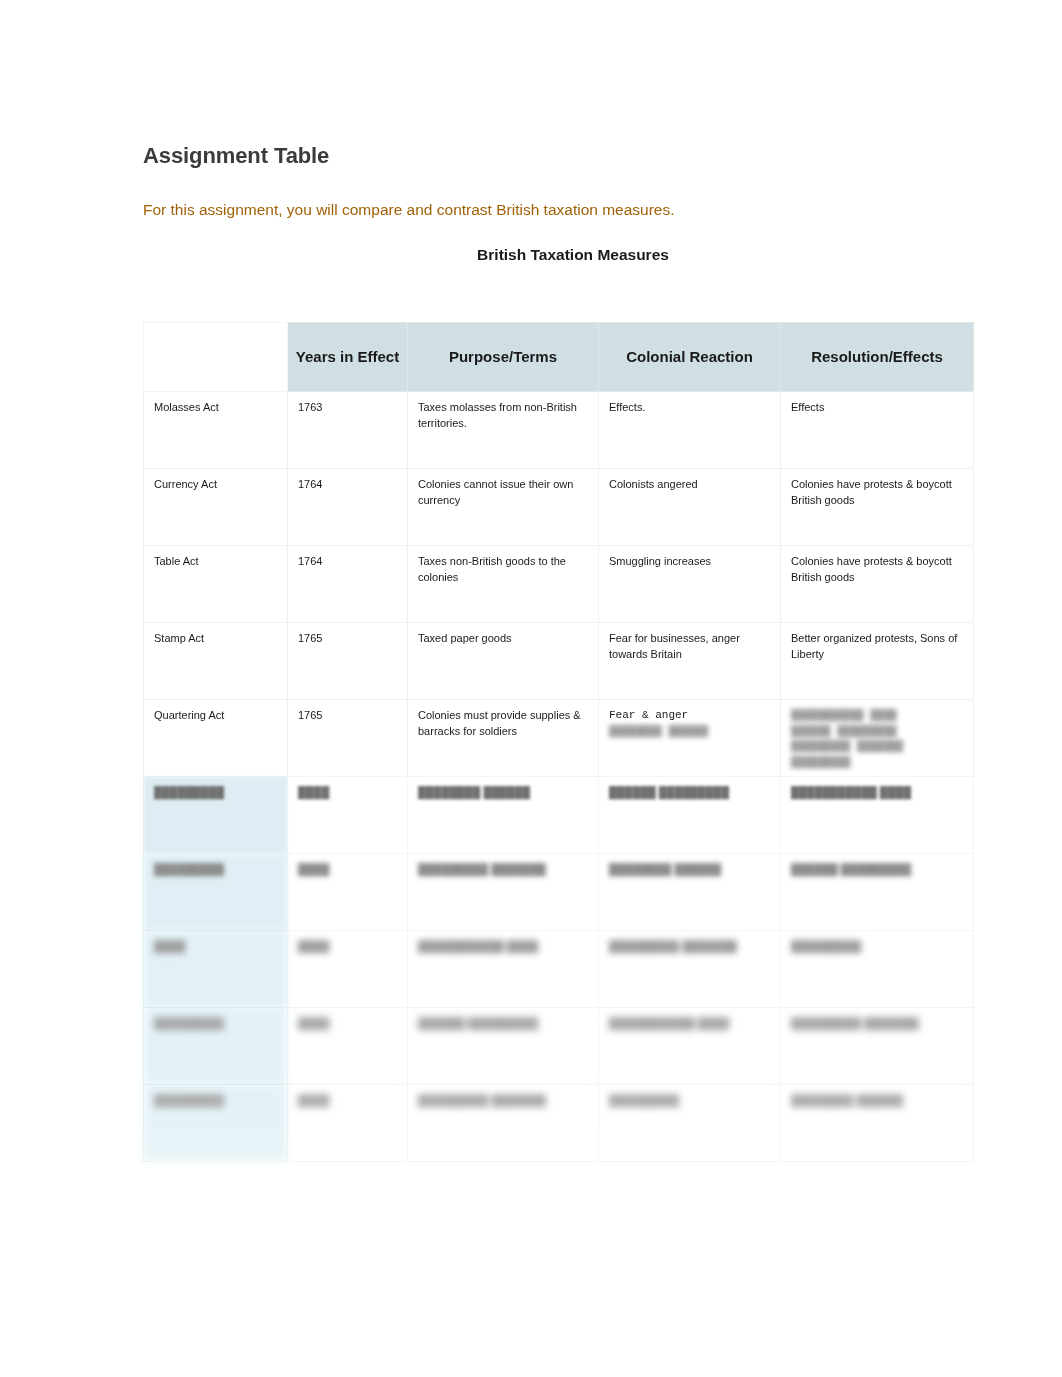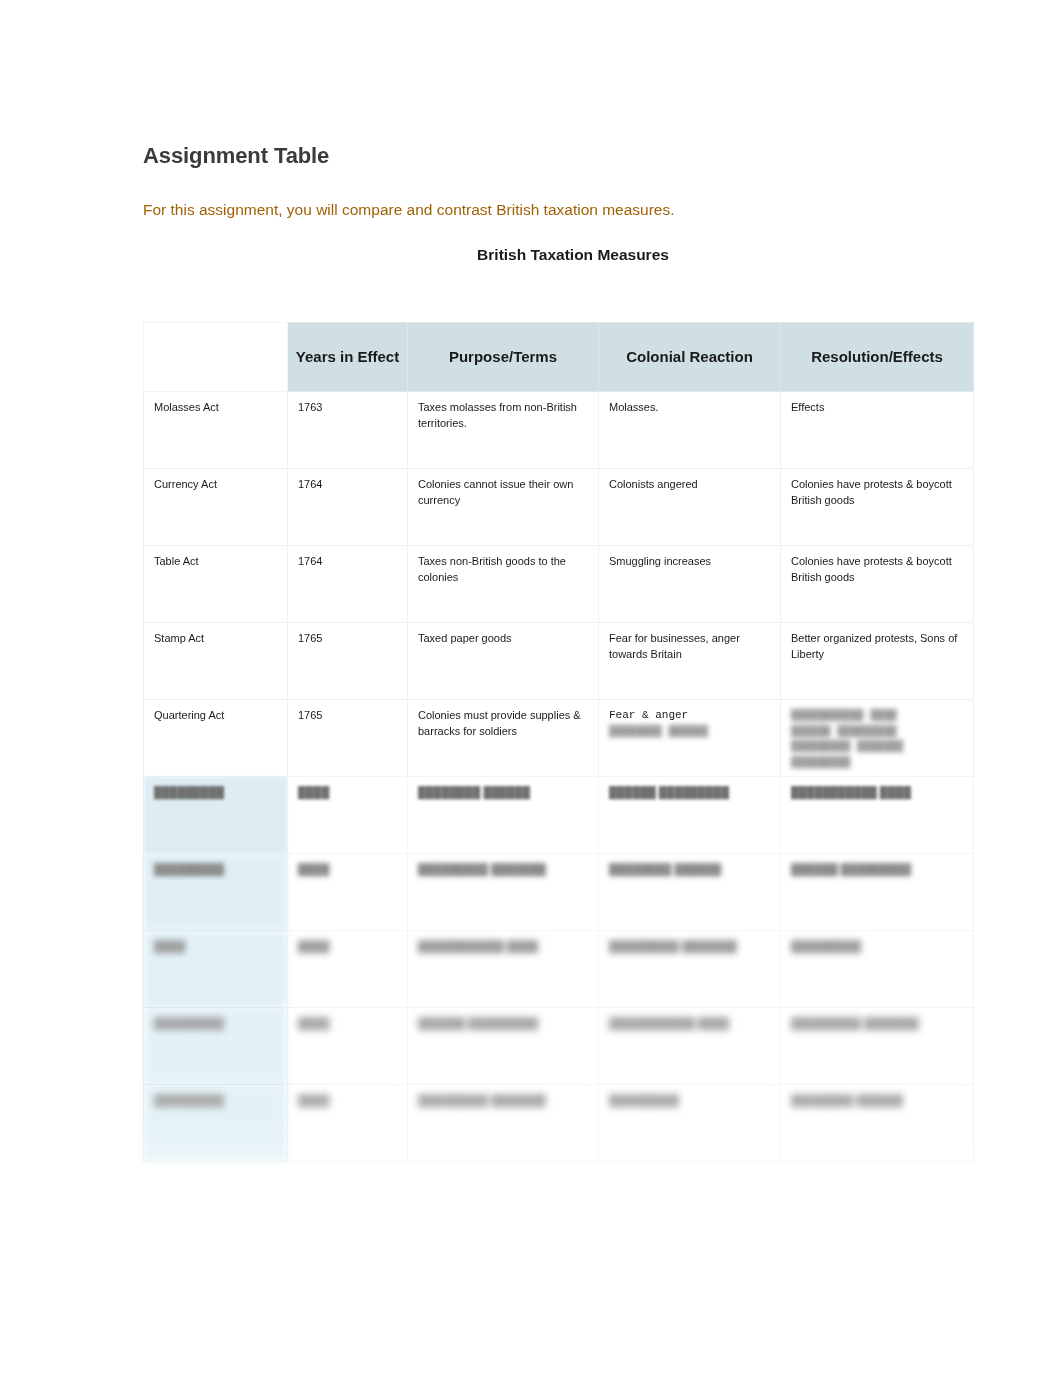--- a/index.html
+++ b/index.html
@@ -178,21 +178,21 @@
           <th>Colonial Reaction</th>
           <th>Resolution/Effects</th>
         </tr>
       </thead>
       <tbody>
 
         <tr class="body-row">
           <td class="actcell">Molasses Act</td>
           <td>1763</td>
           <td>Taxes molasses from non-British territories.</td>
-          <td>Molasses.</td>
+          <td>Effects.</td>
           <td>Effects</td>
         </tr>
 
         <tr class="body-row">
           <td class="actcell">Currency Act</td>
           <td>1764</td>
           <td>Colonies cannot issue their own currency</td>
           <td>Colonists angered</td>
           <td>Colonies have protests &amp; boycott British goods</td>
         </tr>

